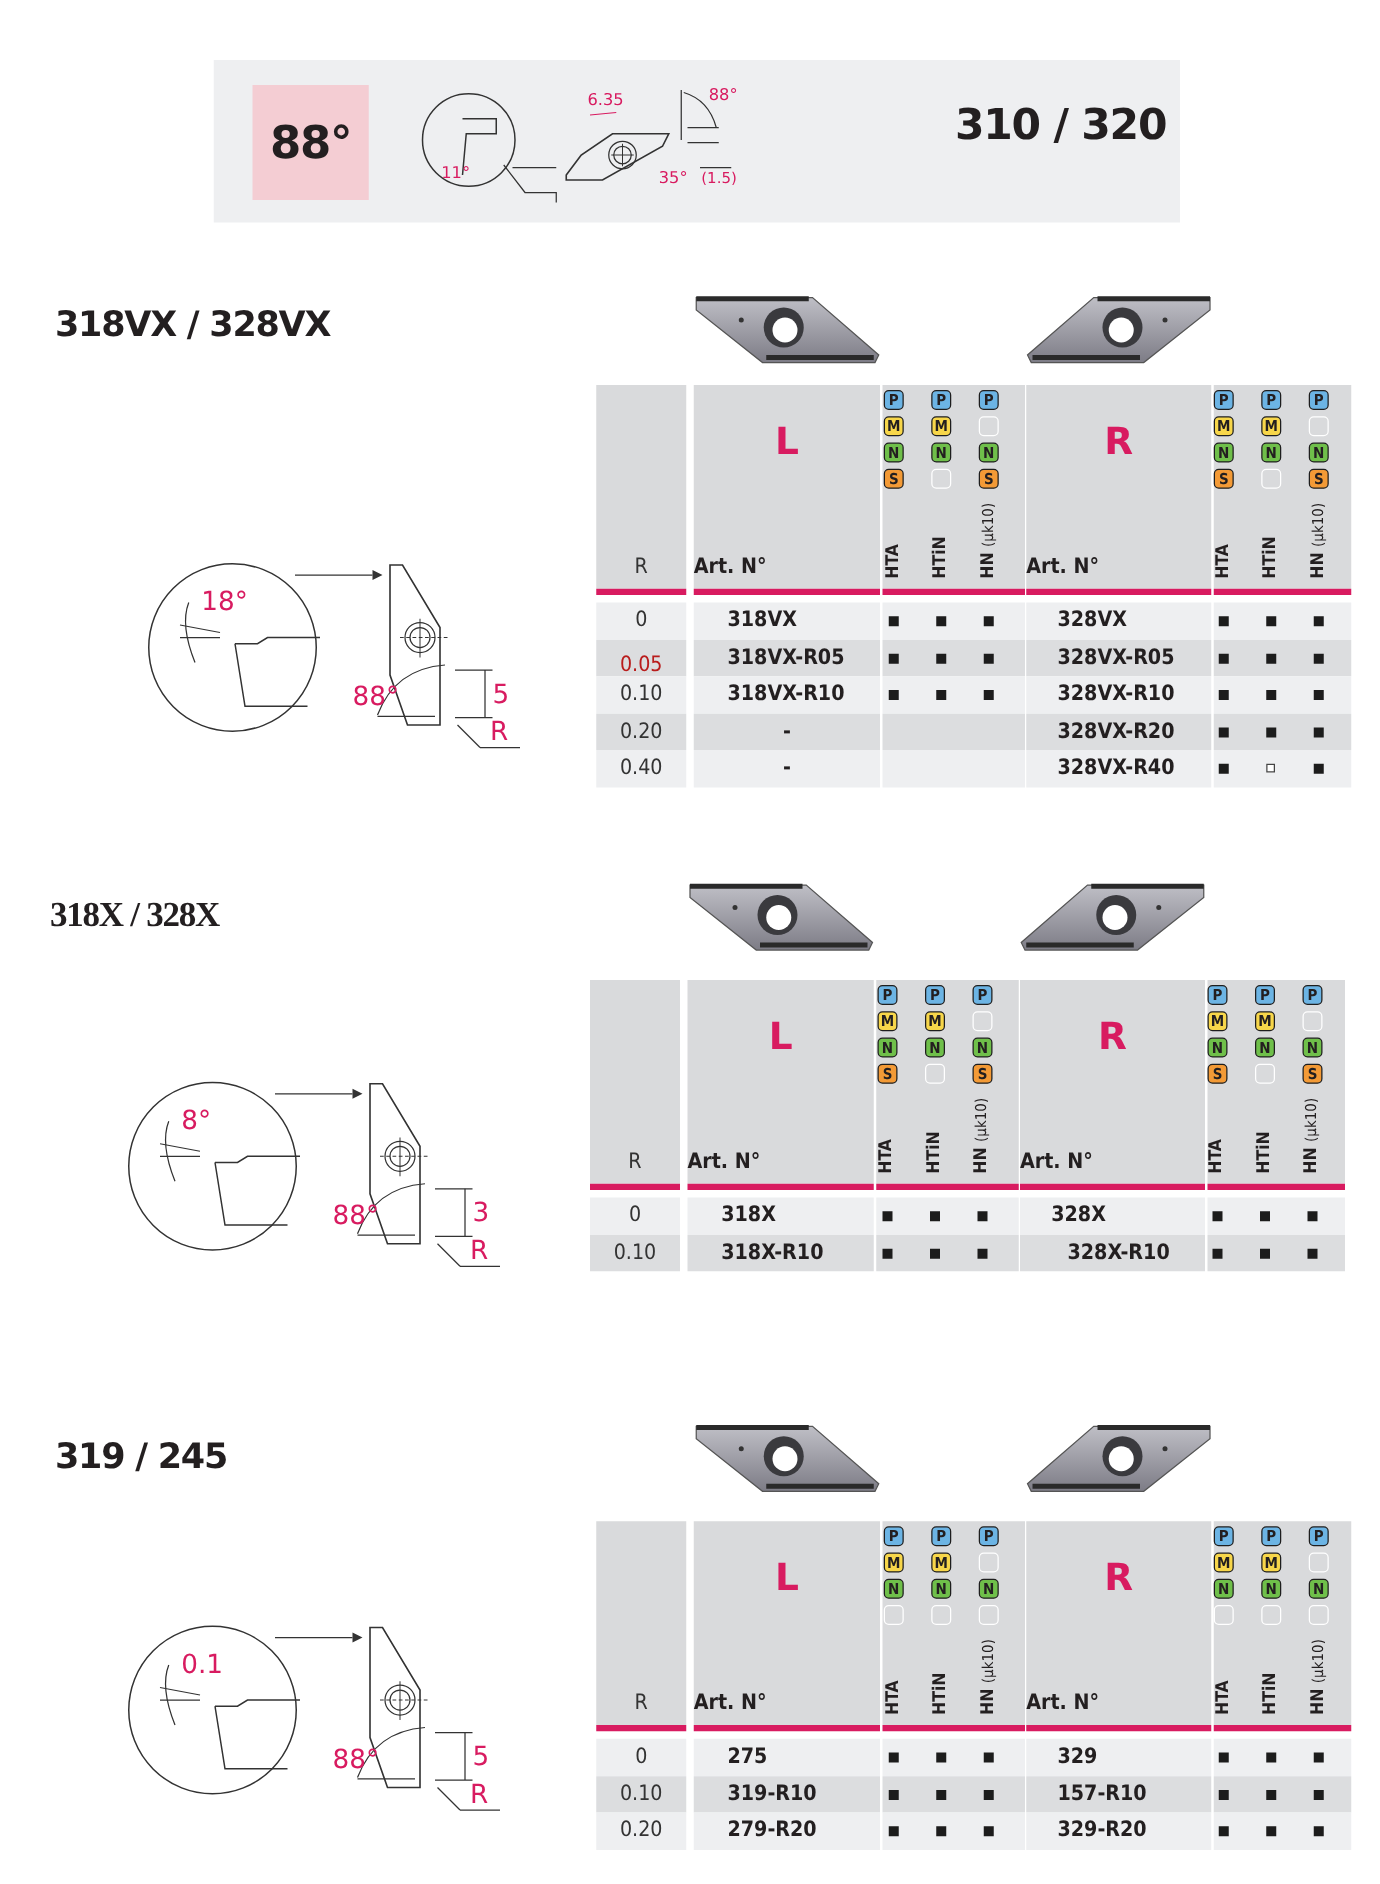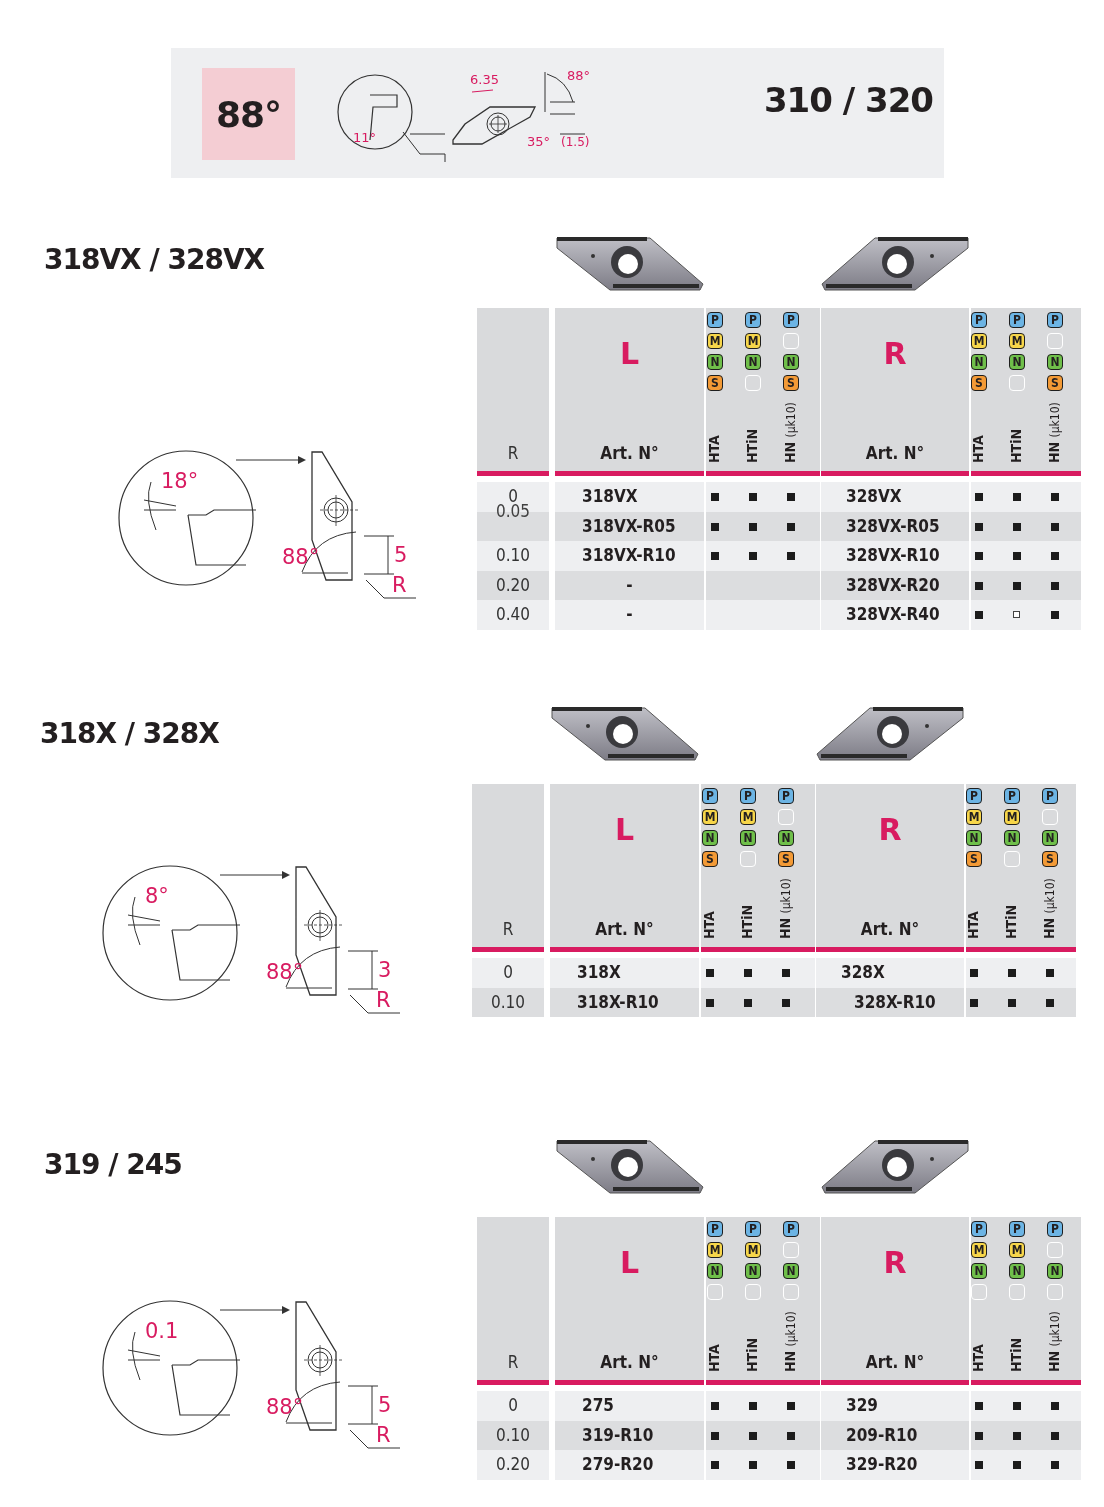--- a/index.html
+++ b/index.html
@@ -19,21 +19,21 @@
   .banner-title .t1 { font-weight:bold; font-size:34px; line-height:44px; font-family:"DejaVu Sans", sans-serif; letter-spacing:-1px; }
   .banner-title .t2 { font-size:31px; line-height:44px; font-family:"DejaVu Sans", sans-serif; }
 
   .section-title { font-weight:bold; font-size:28px; font-family:"DejaVu Sans", sans-serif; letter-spacing:-1px; }
 
   
   .tbl { position:absolute; }
   .hdr-cell { position:absolute; background:#d9dadc; }
   .pink { position:absolute; height:5px; background:#d81b60; }
   .lbl-R { position:absolute; font-size:17px; color:#333; text-align:center; }
-  .lbl-art { position:absolute; font-size:17px; font-weight:bold; text-align:center; }
+  .lbl-art { position:absolute; font-size:17px; font-weight:bold; text-align:left; }
   .big-side { position:absolute; color:#d81b60; font-weight:bold; font-size:30px; text-align:center; font-family:"DejaVu Sans", sans-serif; }
   .coat { position:absolute; font-size:14px; font-weight:bold; transform:rotate(-90deg); transform-origin:left top; white-space:nowrap; }
   .coat small { font-weight:normal; font-size:12px; }
   .badge { position:absolute; width:16px; height:16px; border-radius:4px; border:1.5px solid #1e1e1e;
     font-size:12px; font-weight:bold; display:flex; align-items:center; justify-content:center; box-sizing:border-box; line-height:1; }
   .badge.P { background:#6cb4e4; }
   .badge.M { background:#f7d64a; }
   .badge.N { background:#6fbf4a; }
   .badge.S { background:#f39a36; }
   .badge.E { background:transparent; border:1.5px solid #ffffff; }
@@ -192,21 +192,21 @@
         <div class="mark" style="left:272px;top:185px;"></div>
         <div class="mark" style="left:310px;top:185px;"></div>
         <div class="mark" style="left:498px;top:185px;"></div>
         <div class="mark" style="left:536px;top:185px;"></div>
         <div class="mark" style="left:574px;top:185px;"></div>
         <div class="hdr-cell" style="left:0px;top:203.5px;width:72px;height:29.5px;background:#dcdddf;"></div>
         <div class="hdr-cell" style="left:78px;top:203.5px;width:149px;height:29.5px;background:#dcdddf;"></div>
         <div class="hdr-cell" style="left:229px;top:203.5px;width:114px;height:29.5px;background:#dcdddf;"></div>
         <div class="hdr-cell" style="left:344px;top:203.5px;width:148px;height:29.5px;background:#dcdddf;"></div>
         <div class="hdr-cell" style="left:494px;top:203.5px;width:110px;height:29.5px;background:#dcdddf;"></div>
-        <div class="cell-txt" style="left:0;width:72px;text-align:center;top:193px;color:#404040;">0.05</div>
+        <div class="cell-txt" style="left:0;width:72px;text-align:center;top:214px;color:#b91c1c;">0.05</div>
         <div class="cell-txt b" style="left:105px;top:207.5px;">318VX-R05</div>
         <div class="cell-txt b" style="left:369px;top:207.5px;">328VX-R05</div>
         <div class="mark" style="left:234px;top:214.5px;"></div>
         <div class="mark" style="left:272px;top:214.5px;"></div>
         <div class="mark" style="left:310px;top:214.5px;"></div>
         <div class="mark" style="left:498px;top:214.5px;"></div>
         <div class="mark" style="left:536px;top:214.5px;"></div>
         <div class="mark" style="left:574px;top:214.5px;"></div>
         <div class="hdr-cell" style="left:0px;top:233px;width:72px;height:29.5px;background:#eeeff1;"></div>
         <div class="hdr-cell" style="left:78px;top:233px;width:149px;height:29.5px;background:#eeeff1;"></div>
@@ -240,21 +240,21 @@
         <div class="hdr-cell" style="left:494px;top:292px;width:110px;height:29.5px;background:#eeeff1;"></div>
         <div class="cell-txt" style="left:0;width:72px;text-align:center;top:296px;color:#333;">0.40</div>
         <div class="cell-txt b" style="left:78px;width:149px;text-align:center;top:296px;">-</div>
         <div class="cell-txt b" style="left:369px;top:296px;">328VX-R40</div>
         <div class="mark" style="left:498px;top:303px;"></div>
         <div class="mark open" style="left:536px;top:303px;"></div>
         <div class="mark" style="left:574px;top:303px;"></div>
       </div>
     </div>
     <div>
-      <div class="abs section-title" style="left:40px;top:717px;">318X / 328X</div>
+      <div class="abs section-title" style="left:40px;top:717px;font-family:Liberation Serif, serif;">318X / 328X</div>
       <div class="ins" style="left:550px;top:702px;"><svg width="150" height="60" viewBox="0 0 150 60" style="">
       <defs>
             <linearGradient id="g1L" x1="0" y1="0" x2="0" y2="1">
               <stop offset="0" stop-color="#bfbfc6"></stop>
               <stop offset="1" stop-color="#7d7c86"></stop>
             </linearGradient>
           </defs>
       <polygon points="2,6 95,6 148,52 145,58 55,58 2,16" fill="url(#g1L)" stroke="#555" stroke-width="1"></polygon>
       <rect x="2" y="5" width="90" height="4" fill="#2a2a2a"></rect>
       <rect x="58" y="52" width="86" height="4" fill="#2a2a2a"></rect>
@@ -494,21 +494,21 @@
         <div class="mark" style="left:498px;top:185px;"></div>
         <div class="mark" style="left:536px;top:185px;"></div>
         <div class="mark" style="left:574px;top:185px;"></div>
         <div class="hdr-cell" style="left:0px;top:203.5px;width:72px;height:29.5px;background:#dcdddf;"></div>
         <div class="hdr-cell" style="left:78px;top:203.5px;width:149px;height:29.5px;background:#dcdddf;"></div>
         <div class="hdr-cell" style="left:229px;top:203.5px;width:114px;height:29.5px;background:#dcdddf;"></div>
         <div class="hdr-cell" style="left:344px;top:203.5px;width:148px;height:29.5px;background:#dcdddf;"></div>
         <div class="hdr-cell" style="left:494px;top:203.5px;width:110px;height:29.5px;background:#dcdddf;"></div>
         <div class="cell-txt" style="left:0;width:72px;text-align:center;top:207.5px;color:#333;">0.10</div>
         <div class="cell-txt b" style="left:105px;top:207.5px;">319-R10</div>
-        <div class="cell-txt b" style="left:369px;top:207.5px;">209-R10</div>
+        <div class="cell-txt b" style="left:369px;top:207.5px;">157-R10</div>
         <div class="mark" style="left:234px;top:214.5px;"></div>
         <div class="mark" style="left:272px;top:214.5px;"></div>
         <div class="mark" style="left:310px;top:214.5px;"></div>
         <div class="mark" style="left:498px;top:214.5px;"></div>
         <div class="mark" style="left:536px;top:214.5px;"></div>
         <div class="mark" style="left:574px;top:214.5px;"></div>
         <div class="hdr-cell" style="left:0px;top:233px;width:72px;height:29.5px;background:#eeeff1;"></div>
         <div class="hdr-cell" style="left:78px;top:233px;width:149px;height:29.5px;background:#eeeff1;"></div>
         <div class="hdr-cell" style="left:229px;top:233px;width:114px;height:29.5px;background:#eeeff1;"></div>
         <div class="hdr-cell" style="left:344px;top:233px;width:148px;height:29.5px;background:#eeeff1;"></div>

